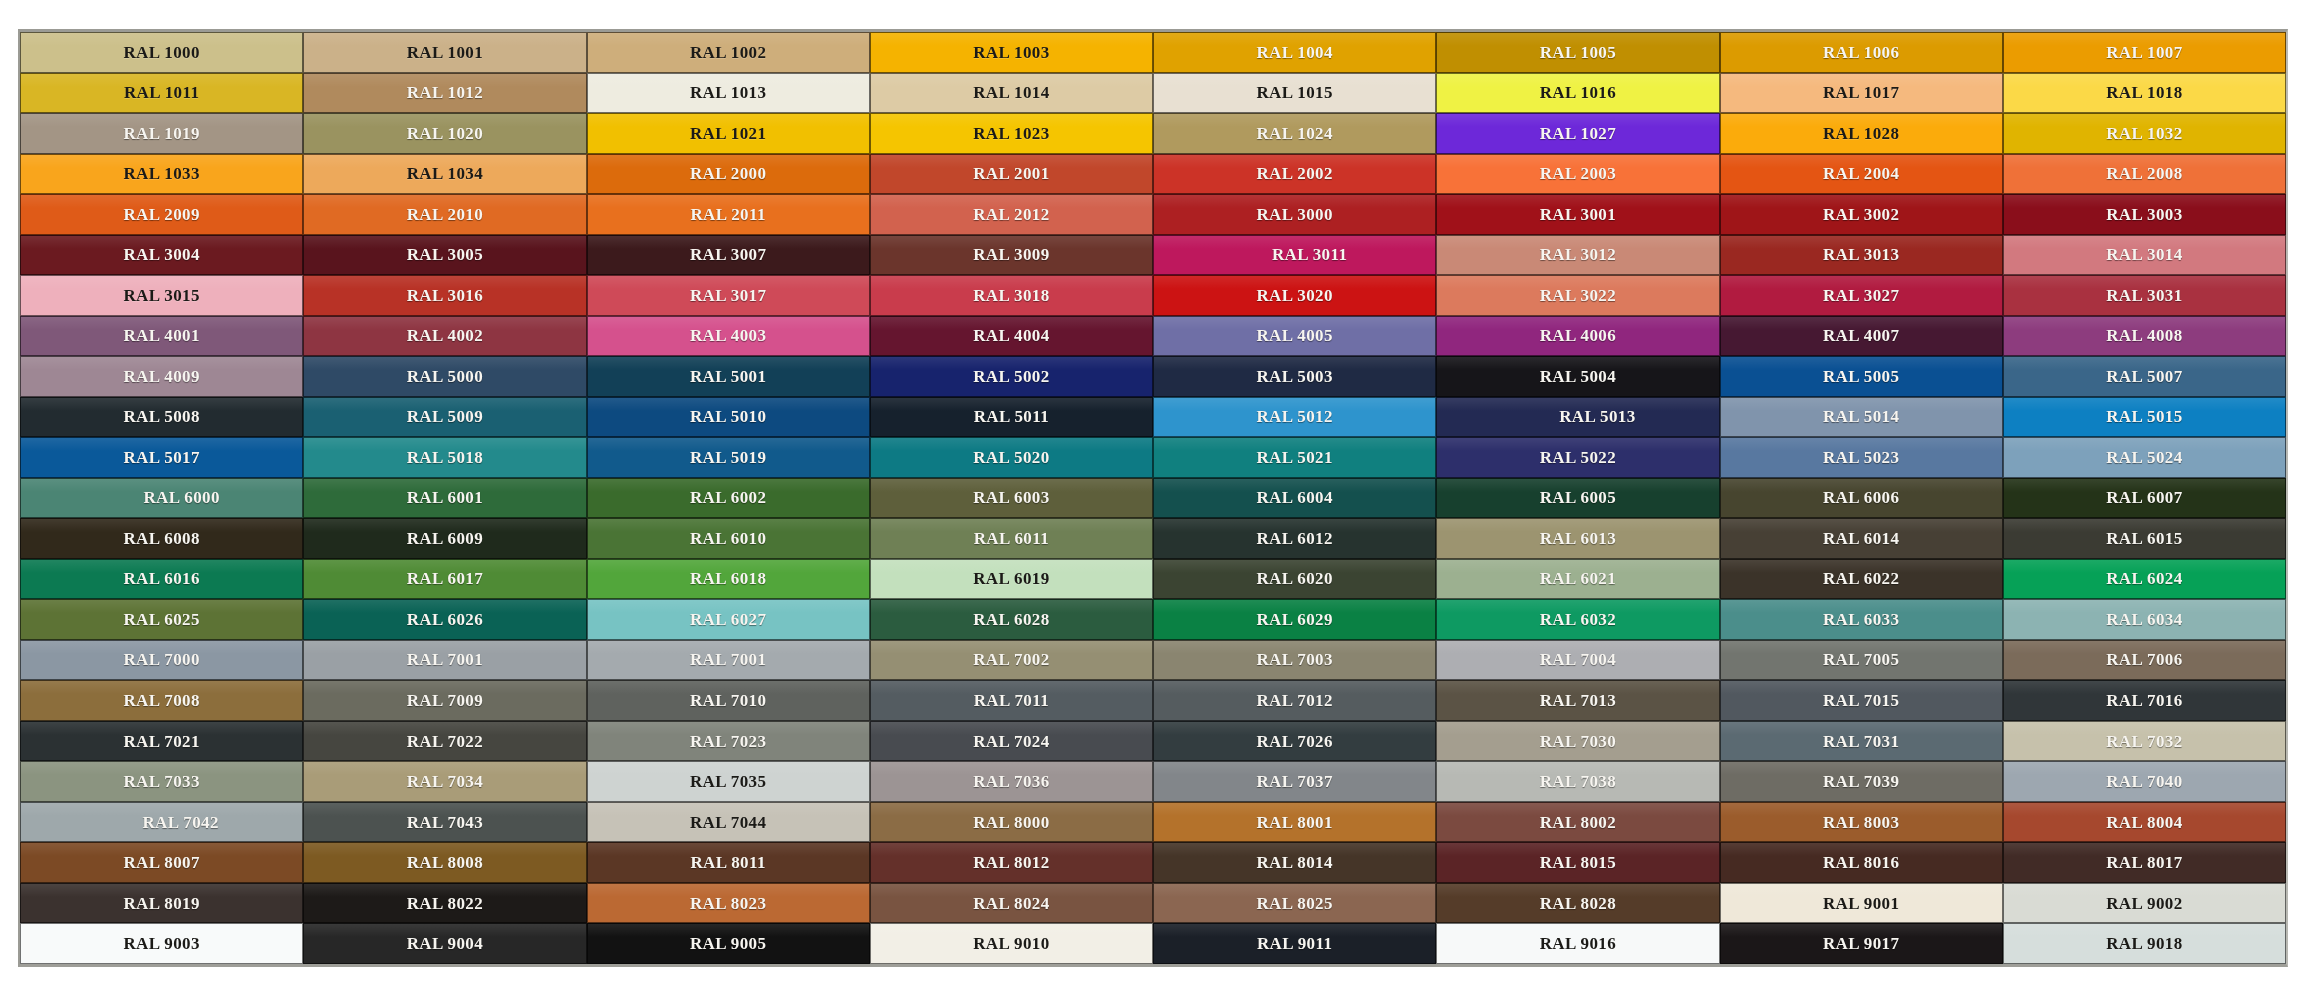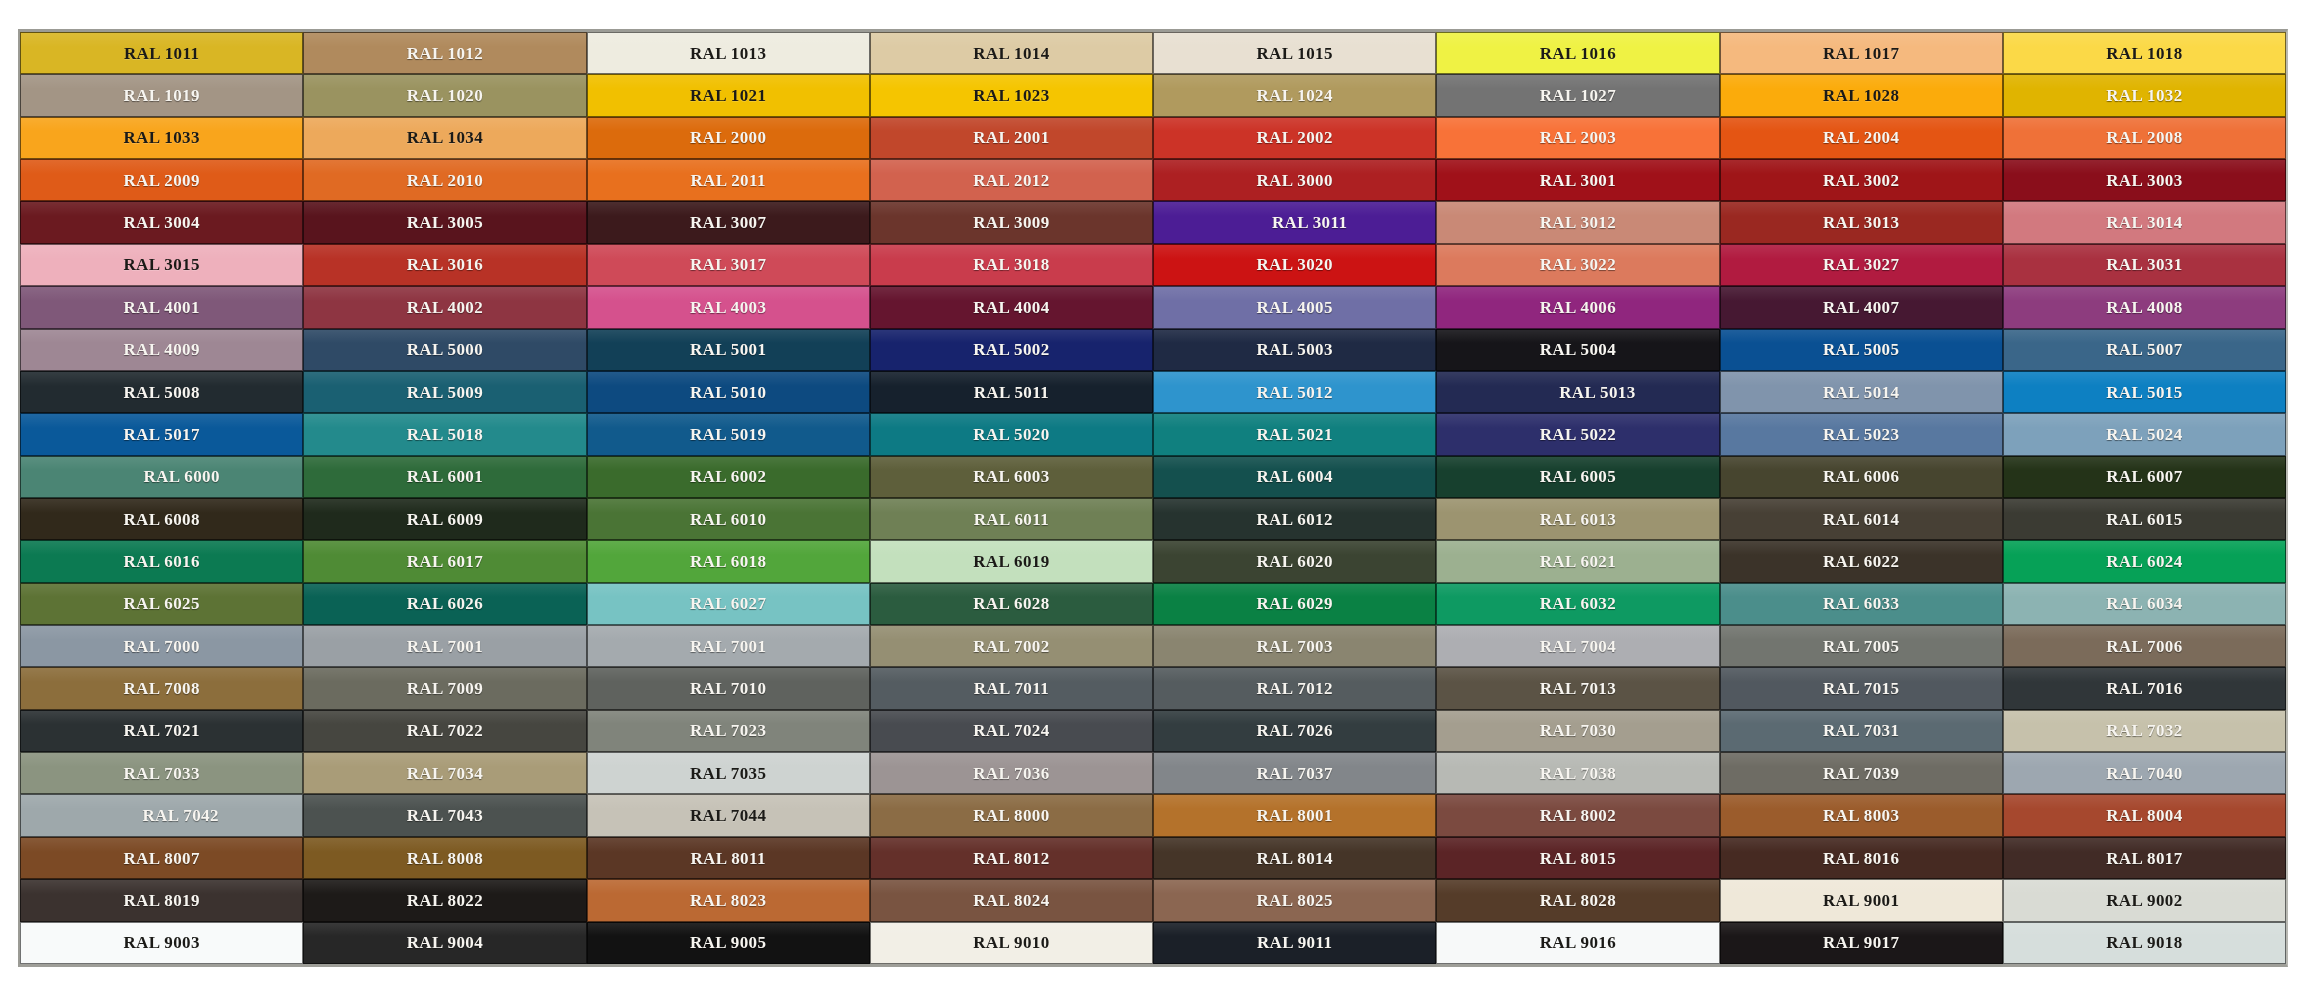--- a/index.html
+++ b/index.html
@@ -80,36 +80,46 @@
   .txt-dark  { color: #1b1a17; text-shadow: 0 1px 0 rgba(255,255,255,0.18); }
   .txt-light { color: #f7f5f0; text-shadow: 0 1px 1px rgba(0,0,0,0.45); }
 </style>
 </head>
 <body>
 
 <div id="chart-root">
   <table id="swatch-table">
     <tbody id="swatch-body">
         <tr>
+          <td class="swatch" style="background-color: rgb(204, 192, 139);"><span class="code txt-dark">RAL 1000</span></td>
+          <td class="swatch" style="background-color: rgb(203, 177, 137);"><span class="code txt-dark">RAL 1001</span></td>
+          <td class="swatch" style="background-color: rgb(206, 174, 123);"><span class="code txt-dark">RAL 1002</span></td>
+          <td class="swatch" style="background-color: rgb(245, 179, 0);"><span class="code txt-dark">RAL 1003</span></td>
+          <td class="swatch" style="background-color: rgb(224, 162, 0);"><span class="code txt-light">RAL 1004</span></td>
+          <td class="swatch" style="background-color: rgb(192, 143, 1);"><span class="code txt-light">RAL 1005</span></td>
+          <td class="swatch" style="background-color: rgb(220, 155, 0);"><span class="code txt-light">RAL 1006</span></td>
+          <td class="swatch" style="background-color: rgb(235, 156, 0);"><span class="code txt-light">RAL 1007</span></td>
+        </tr>
+        <tr>
           <td class="swatch" style="background-color: rgb(217, 182, 36);"><span class="code txt-dark">RAL 1011</span></td>
           <td class="swatch" style="background-color: rgb(176, 138, 93);"><span class="code txt-light">RAL 1012</span></td>
           <td class="swatch" style="background-color: rgb(238, 236, 224);"><span class="code txt-dark">RAL 1013</span></td>
           <td class="swatch" style="background-color: rgb(221, 203, 165); margin-left: 44px;"><span class="code txt-dark">RAL 1014</span></td>
           <td class="swatch" style="background-color: rgb(232, 224, 210);"><span class="code txt-dark">RAL 1015</span></td>
           <td class="swatch" style="background-color: rgb(239, 242, 68);"><span class="code txt-dark">RAL 1016</span></td>
           <td class="swatch" style="background-color: rgb(245, 185, 126);"><span class="code txt-dark">RAL 1017</span></td>
           <td class="swatch" style="background-color: rgb(251, 217, 71);"><span class="code txt-dark">RAL 1018</span></td>
         </tr>
         <tr>
           <td class="swatch" style="background-color: rgb(163, 149, 133);"><span class="code txt-light">RAL 1019</span></td>
           <td class="swatch" style="background-color: rgb(154, 147, 96);"><span class="code txt-light">RAL 1020</span></td>
           <td class="swatch" style="background-color: rgb(241, 192, 0);"><span class="code txt-dark">RAL 1021</span></td>
           <td class="swatch" style="background-color: rgb(245, 197, 0);"><span class="code txt-dark">RAL 1023</span></td>
           <td class="swatch" style="background-color: rgb(176, 154, 94);"><span class="code txt-light">RAL 1024</span></td>
-          <td class="swatch" style="background-color: #737373;"><span class="code txt-light">RAL 1027</span></td>
+          <td class="swatch" style="background-color: #6d28d9;"><span class="code txt-light">RAL 1027</span></td>
           <td class="swatch" style="background-color: rgb(251, 171, 11);"><span class="code txt-dark">RAL 1028</span></td>
           <td class="swatch" style="background-color: rgb(224, 180, 0);"><span class="code txt-light">RAL 1032</span></td>
         </tr>
         <tr>
           <td class="swatch" style="background-color: rgb(249, 165, 28);"><span class="code txt-dark">RAL 1033</span></td>
           <td class="swatch" style="background-color: rgb(237, 169, 91);"><span class="code txt-dark">RAL 1034</span></td>
           <td class="swatch" style="background-color: rgb(220, 107, 12);"><span class="code txt-light">RAL 2000</span></td>
           <td class="swatch" style="background-color: rgb(193, 71, 43);"><span class="code txt-light">RAL 2001</span></td>
           <td class="swatch" style="background-color: rgb(204, 51, 39);"><span class="code txt-light">RAL 2002</span></td>
           <td class="swatch" style="background-color: rgb(248, 114, 56);"><span class="code txt-light">RAL 2003</span></td>
@@ -124,21 +134,21 @@
           <td class="swatch" style="background-color: rgb(173, 32, 34);"><span class="code txt-light">RAL 3000</span></td>
           <td class="swatch" style="background-color: rgb(160, 17, 25);"><span class="code txt-light">RAL 3001</span></td>
           <td class="swatch" style="background-color: rgb(159, 21, 24);"><span class="code txt-light">RAL 3002</span></td>
           <td class="swatch" style="background-color: rgb(138, 14, 27);"><span class="code txt-light">RAL 3003</span></td>
         </tr>
         <tr>
           <td class="swatch" style="background-color: rgb(107, 26, 32);"><span class="code txt-light">RAL 3004</span></td>
           <td class="swatch" style="background-color: rgb(89, 20, 29);"><span class="code txt-light">RAL 3005</span></td>
           <td class="swatch" style="background-color: rgb(60, 26, 28);"><span class="code txt-light">RAL 3007</span></td>
           <td class="swatch" style="background-color: rgb(107, 53, 44);"><span class="code txt-light">RAL 3009</span></td>
-          <td class="swatch" style="background-color: #4c1d95; padding-left: 30px;"><span class="code txt-light">RAL 3011</span></td>
+          <td class="swatch" style="background-color: #be185d; padding-left: 30px;"><span class="code txt-light">RAL 3011</span></td>
           <td class="swatch" style="background-color: rgb(201, 137, 118);"><span class="code txt-light">RAL 3012</span></td>
           <td class="swatch" style="background-color: rgb(154, 40, 33);"><span class="code txt-light">RAL 3013</span></td>
           <td class="swatch" style="background-color: rgb(210, 121, 127);"><span class="code txt-light">RAL 3014</span></td>
         </tr>
         <tr>
           <td class="swatch" style="background-color: rgb(238, 176, 188);"><span class="code txt-dark">RAL 3015</span></td>
           <td class="swatch" style="background-color: rgb(184, 50, 38);"><span class="code txt-light">RAL 3016</span></td>
           <td class="swatch" style="background-color: rgb(207, 74, 88);"><span class="code txt-light">RAL 3017</span></td>
           <td class="swatch" style="background-color: rgb(201, 60, 76);"><span class="code txt-light">RAL 3018</span></td>
           <td class="swatch" style="background-color: rgb(204, 19, 19);"><span class="code txt-light">RAL 3020</span></td>

